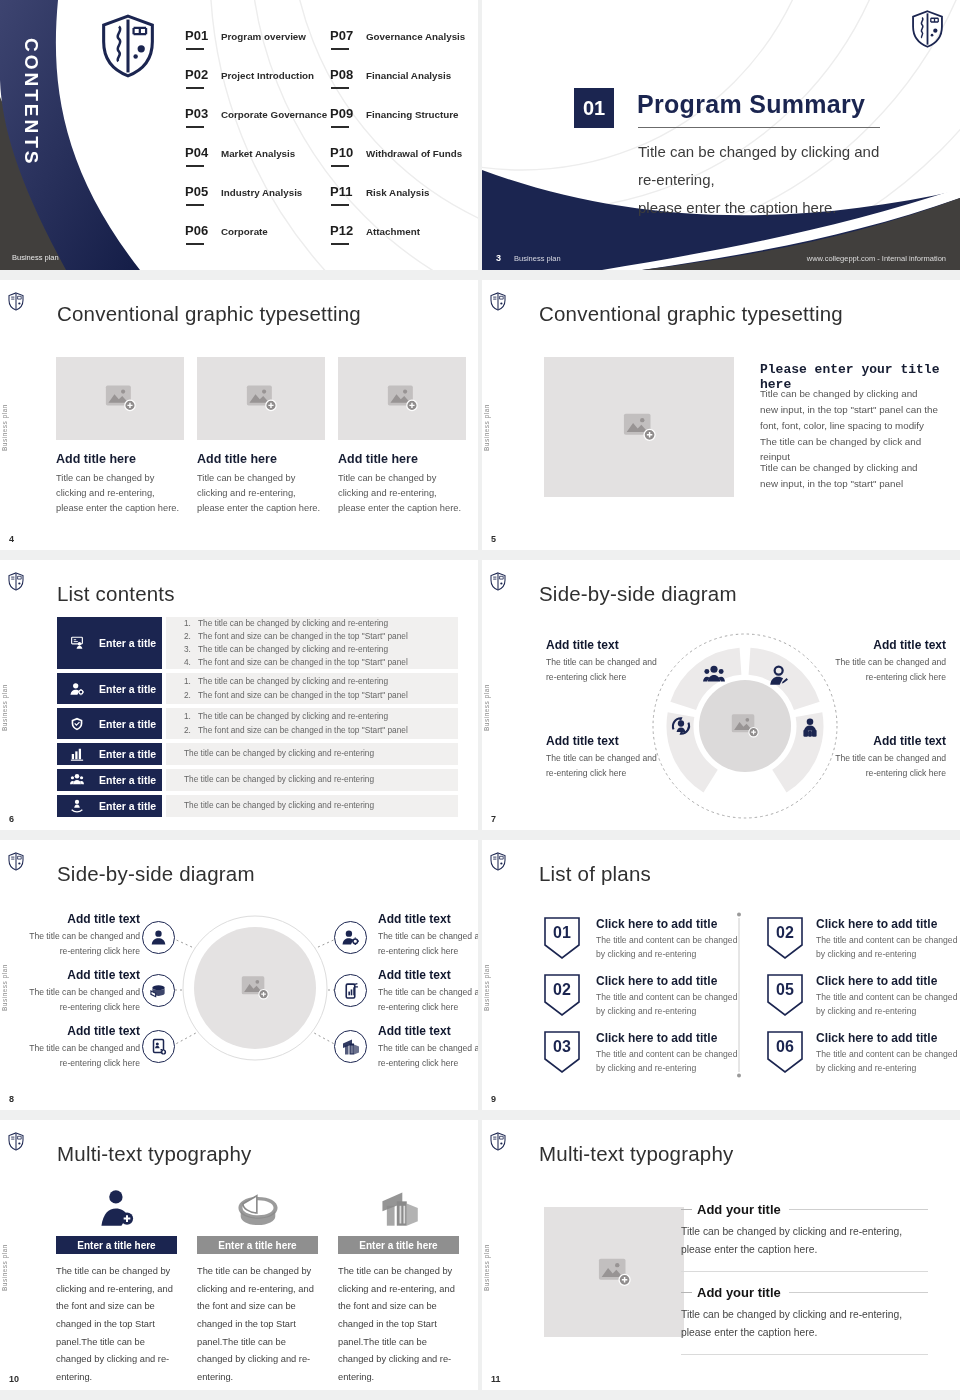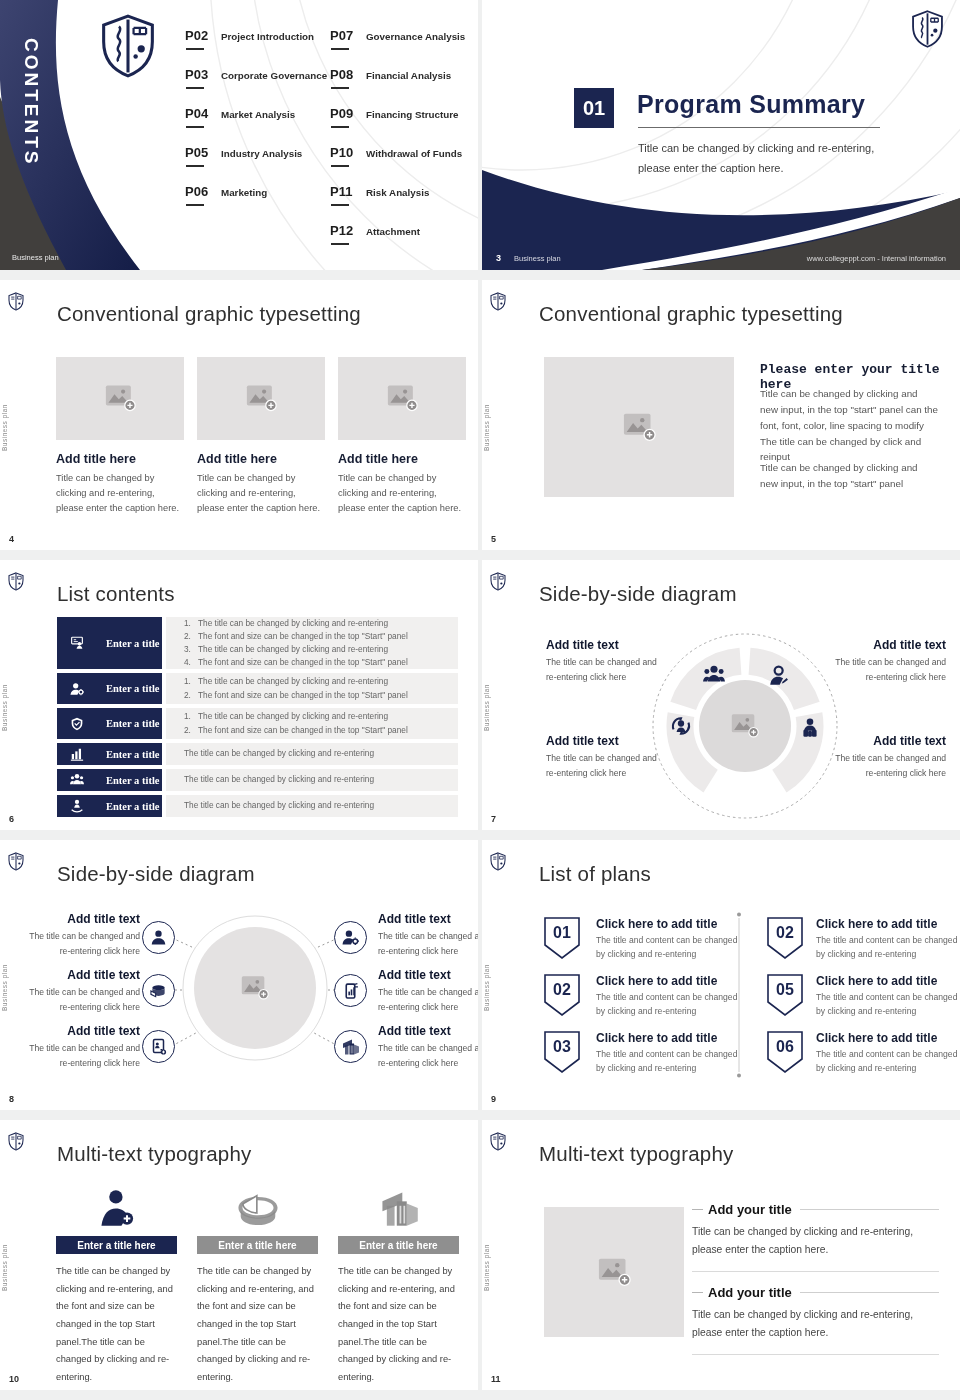--- a/index.html
+++ b/index.html
@@ -19,37 +19,37 @@
   .toc-col{top:26px;width:145px;}
   .toc-item{position:relative;height:39px;}
   .toc-num{position:absolute;left:0;top:2px;font-size:13px;font-weight:bold;color:#1d1d1d;}
   .toc-lbl{position:absolute;left:36px;top:5px;font-size:9.8px;font-weight:bold;color:#2b2b2b;}
   .toc-line{position:absolute;left:1px;top:22px;width:18px;height:2px;background:#2b2b2b;}
   .s1-foot{left:12px;bottom:8px;font-size:7.5px;color:#e8e8e8;}
   
   .s2-numbox{left:92px;top:88px;width:40px;height:40px;background:#1b2550;color:#fff;font-size:20px;font-weight:bold;display:flex;align-items:center;justify-content:center;}
   .s2-title{left:155px;top:90px;font-size:25px;font-weight:bold;color:#1b2550;letter-spacing:.3px;}
   .s2-rule{left:156px;top:127px;width:242px;height:1px;background:#6b6b6b;}
-  .s2-cap{left:156px;top:138px;width:250px;font-size:11px;color:#3c3c3c;line-height:1.85;}
+  .s2-cap{left:156px;top:138px;width:250px;font-size:15px;color:#3c3c3c;line-height:1.85;}
   .s2-pg{left:14px;bottom:7px;font-size:9px;color:#fff;font-weight:bold;}
   .s2-fl{left:32px;bottom:7px;font-size:7.5px;color:#d7d9e2;}
   .s2-fr{right:14px;bottom:7px;font-size:7.5px;color:#dcdcdc;}
   
   .card3{top:77px;width:128px;}
   .ph-box{background:#e3e1e1;display:flex;align-items:center;justify-content:center;}
   .card3 .ph-box{width:128px;height:83px;}
   .card3-t{margin-top:12px;font-size:12.5px;font-weight:bold;color:#161d33;}
   .card3-c{margin-top:5px;font-size:9.3px;color:#565656;line-height:1.6;}
   
   .s4-head{left:278px;top:82px;font-size:13px;font-weight:bold;color:#161d33;font-family:Liberation Mono, monospace;}
   .s4-p{left:278px;width:178px;font-size:9.8px;color:#565656;line-height:1.62;}
   
   .lc-btn{left:57px;width:105px;background:#1b2550;color:#fff;display:flex;align-items:center;}
   .lc-ic{width:14px;height:14px;margin-left:13px;flex:none;color:#fff;}
-  .lc-txt{margin-left:22px;font-size:10.5px;font-weight:bold;font-family:Liberation Serif, serif;}
+  .lc-txt{margin-left:15px;font-size:10.5px;font-weight:bold;}
   .lc-panel{left:166px;width:292px;background:#f1f0ef;display:flex;flex-direction:column;justify-content:center;padding-left:18px;}
   .lc-line{display:flex;font-size:8.3px;color:#666;line-height:1.58;}
   .lc-n{width:14px;flex:none;}
   
   .dg-t{font-size:12px;font-weight:bold;color:#10172e;margin-bottom:3px;}
   .dg-b{font-size:8.6px;color:#565656;line-height:1.75;}
   .tb-l{width:112px;text-align:left;}
   .tb-r{width:112px;text-align:right;}
   .ic-circle{width:33px;height:33px;border:1.6px solid #1b2550;border-radius:50%;background:#fff;display:flex;align-items:center;justify-content:center;color:#1b2550;}
   .seg-ic{width:22px;height:22px;color:#1b2550;}
@@ -213,20 +213,25 @@
       <path d="M0,0 L58,0 C50,85 62,170 140,270 L66,270 C20,185 2,130 0,80 Z" fill="url(#navyGrad)"></path>
     </svg>
     <div class="abs contents-vert">CONTENTS</div>
     <svg class="abs" style="left:100px;top:14px" width="56" height="64" viewBox="0 0 40 46">
           <use href="#shield-big"></use>
         </svg>
     <div class="abs s1-foot">Business plan</div>
 
     <div class="abs toc-col" style="left:185px">
       <div class="toc-item">
+            <span class="toc-num">P01</span>
+            <span class="toc-lbl">Program overview</span>
+            <span class="toc-line"></span>
+          </div>
+      <div class="toc-item">
             <span class="toc-num">P02</span>
             <span class="toc-lbl">Project Introduction</span>
             <span class="toc-line"></span>
           </div>
       <div class="toc-item">
             <span class="toc-num">P03</span>
             <span class="toc-lbl">Corporate Governance</span>
             <span class="toc-line"></span>
           </div>
       <div class="toc-item">
@@ -234,21 +239,21 @@
             <span class="toc-lbl">Market Analysis</span>
             <span class="toc-line"></span>
           </div>
       <div class="toc-item">
             <span class="toc-num">P05</span>
             <span class="toc-lbl">Industry Analysis</span>
             <span class="toc-line"></span>
           </div>
       <div class="toc-item">
             <span class="toc-num">P06</span>
-            <span class="toc-lbl">Marketing</span>
+            <span class="toc-lbl">Corporate</span>
             <span class="toc-line"></span>
           </div>
     </div>
     <div class="abs toc-col" style="left:330px">
       <div class="toc-item">
             <span class="toc-num">P07</span>
             <span class="toc-lbl">Governance Analysis</span>
             <span class="toc-line"></span>
           </div>
       <div class="toc-item">
@@ -711,21 +716,21 @@
     <svg class="abs mini-shield" viewBox="0 0 40 46">
           <use href="#shield-mini"></use>
         </svg>
     <div class="abs side-label">Business plan</div>
     <div class="abs sl-title">Multi-text typography</div>
     <div class="abs ph-box" style="left:62px;top:87px;width:140px;height:130px">
       <svg width="33" height="33" viewBox="0 0 36 32">
             <use href="#img-ph"></use>
           </svg>
     </div>
-    <div class="abs" style="left:210px;top:82px;width:247px">
+    <div class="abs" style="left:199px;top:82px;width:247px">
       <div style="display:flex;align-items:center">
         <span class="ay-dash"></span>
         <span class="ay-title">Add your title</span>
         <span class="ay-line"></span>
       </div>
       <div class="ay-body">Title can be changed by clicking and re-entering, please enter the caption here.</div>
       <div class="hr-light" style="margin-top:12px"></div>
       <div style="display:flex;align-items:center;margin-top:13px">
         <span class="ay-dash"></span>
         <span class="ay-title">Add your title</span>

